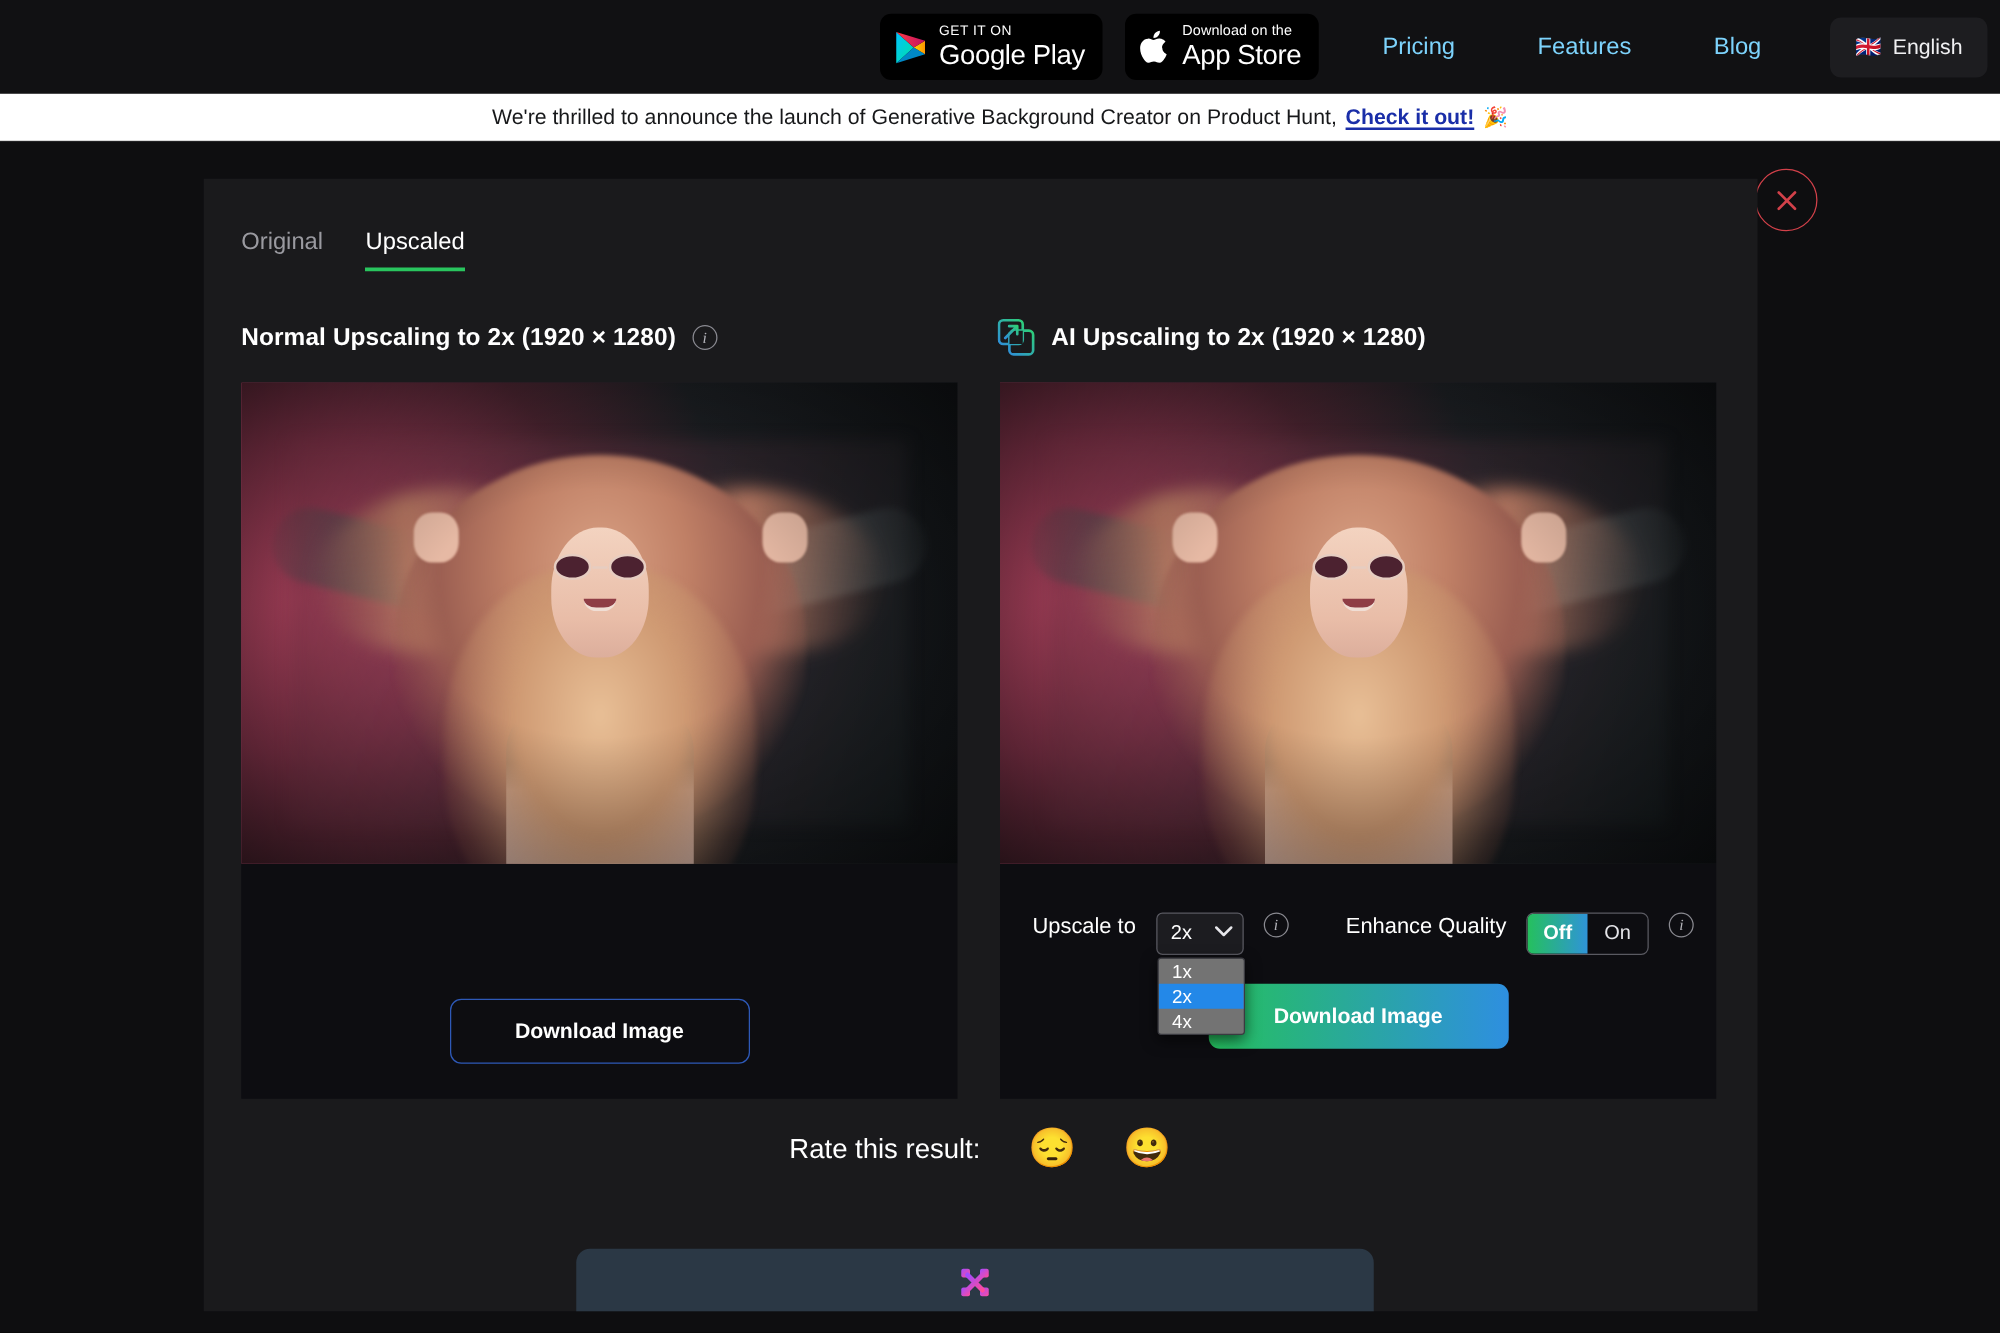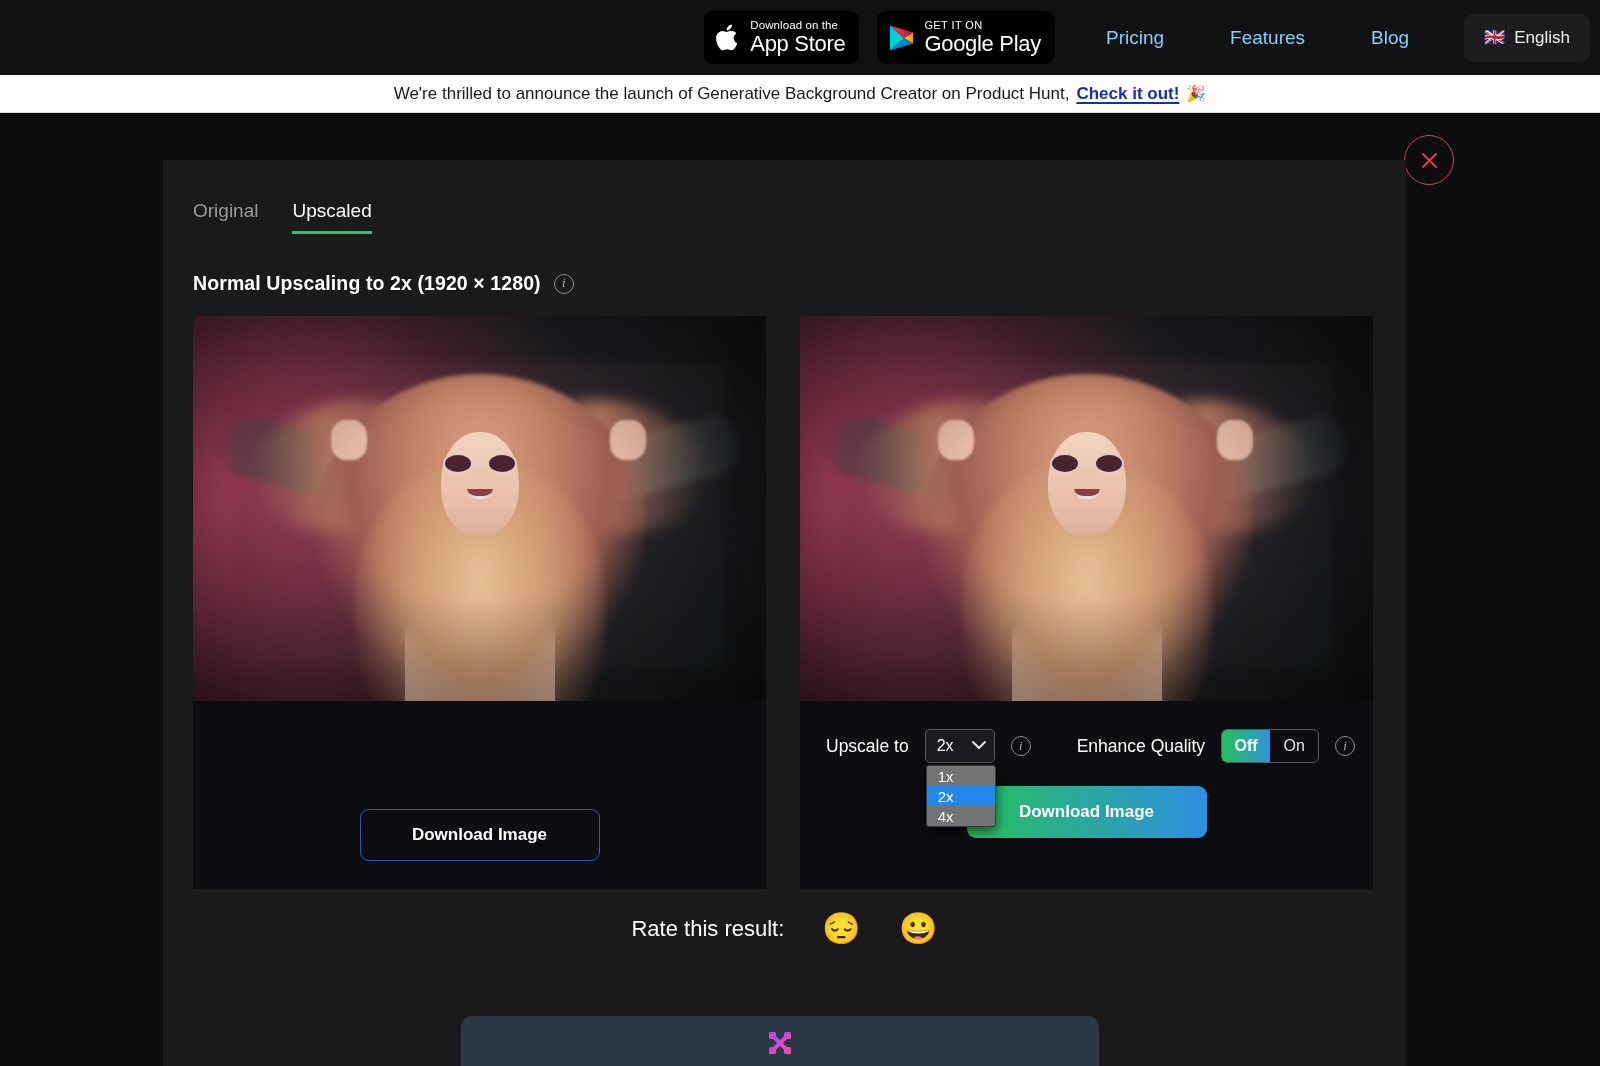--- a/index.html
+++ b/index.html
@@ -72,21 +72,21 @@
   .close-btn {
     position: absolute; top: 22px; right: 146px;
     width: 50px; height: 50px; border-radius: 50%;
     border: 1.7px solid #d2414a;
     display: flex; align-items: center; justify-content: center;
     cursor: pointer; background: transparent;
   }
   .close-btn svg { display: block; }
 
   .modal {
-    position: absolute; top: 47px; left: 163px;
+    position: absolute; top: 30px; left: 163px;
     width: 1243px; height: 906px;
     background: #1a1a1c;
   }
 
   
   .tabs { display: flex; gap: 34px; padding: 40px 0 0 30px; }
   .tab {
     font-size: 19px; color: #9a9aa0; cursor: pointer;
     padding-bottom: 9px; border-bottom: 3px solid transparent;
   }
@@ -193,22 +193,22 @@
           ; background: linear-gradient(270deg, rgba(70,78,80,.15), #4a5254 60%, #3e4647); }
   .hand {
     position: absolute; top: 27%; width: 36px; height: 40px; border-radius: 40%;
     background: #e6b9a4; filter: blur(1px);
   }
   .hand.l { left: 24%; }
   .hand.r { right: 21%; }
 
   
   .controls {
-    display: flex; align-items: center; gap: 16px;
-    padding: 28px 0 0 26px; position: relative;
+    display: flex; gap: 16px;
+    padding: 28px 0 0 26px; position: relative; margin-top: 11px;
   }
   .ctl-label { color: #ffffff; font-size: 17.5px; white-space: nowrap; }
 
   .select-box {
     width: 70px; height: 34px; background: #1c1c20;
     border: 1px solid #5a5a62; border-radius: 5px;
     display: flex; align-items: center; justify-content: space-between;
     padding: 0 7px 0 11px; cursor: pointer; position: relative;
   }
   .select-box .val { color: #ffffff; font-size: 16px; }
@@ -271,33 +271,20 @@
     background: #2b3845; border-radius: 11px 11px 0 0;
     display: flex; align-items: flex-start; justify-content: center;
     padding-top: 14px; overflow: hidden;
   }
   .promo .logo { width: 26px; height: 26px; display: block; }
 </style>
 </head>
 <body>
 
 <div class="topnav">
-
-  <div class="store-btn">
-    <span class="glyph">
-      <svg width="25" height="30" viewBox="0 0 25 30">
-        <path d="M17.6 15.4c0-3.3 2.7-4.9 2.8-5-1.5-2.2-3.9-2.5-4.7-2.6-2-.2-3.9 1.2-4.9 1.2-1 0-2.6-1.2-4.3-1.1-2.2.03-4.2 1.3-5.3 3.2-2.3 3.9-.6 9.7 1.6 12.9 1.1 1.6 2.4 3.3 4.1 3.2 1.6-.06 2.3-1 4.3-1 2 0 2.6 1 4.3 1 1.8-.03 2.9-1.6 4-3.2 1.3-1.8 1.8-3.6 1.8-3.7-.04-.02-3.5-1.3-3.5-5.3z" fill="#fff"></path>
-        <path d="M14.6 5.6c.9-1.1 1.5-2.6 1.3-4.1-1.3.05-2.9.86-3.8 1.95-.8.96-1.5 2.5-1.3 3.97 1.4.11 2.9-.72 3.8-1.82z" fill="#fff"></path>
-      </svg>
-    </span>
-    <span class="store-txt">
-      <span class="small small-apple">Download on the</span>
-      <span class="big">App Store</span>
-    </span>
-  </div>
 
   <div class="store-btn">
     <span class="glyph">
       <svg width="26" height="28" viewBox="0 0 26 28">
         <defs>
           <linearGradient id="gpA" x1="0" y1="0" x2="1" y2="1">
             <stop offset="0" stop-color="#00c3ff"></stop>
               <stop offset="1" stop-color="#00e2a0"></stop>
           </linearGradient>
           <linearGradient id="gpB" x1="0" y1="0" x2="1" y2="0">
@@ -314,20 +301,33 @@
         <path d="M1 1.5 L24 8.6 L15 14 Z" fill="url(#gpC)"></path>
         <path d="M1 26.5 L24 19.4 L15 14 Z" fill="#00a0e9" opacity="0.85"></path>
       </svg>
     </span>
     <span class="store-txt">
       <span class="small">GET IT ON</span>
       <span class="big">Google Play</span>
     </span>
   </div>
 
+  <div class="store-btn">
+    <span class="glyph">
+      <svg width="25" height="30" viewBox="0 0 25 30">
+        <path d="M17.6 15.4c0-3.3 2.7-4.9 2.8-5-1.5-2.2-3.9-2.5-4.7-2.6-2-.2-3.9 1.2-4.9 1.2-1 0-2.6-1.2-4.3-1.1-2.2.03-4.2 1.3-5.3 3.2-2.3 3.9-.6 9.7 1.6 12.9 1.1 1.6 2.4 3.3 4.1 3.2 1.6-.06 2.3-1 4.3-1 2 0 2.6 1 4.3 1 1.8-.03 2.9-1.6 4-3.2 1.3-1.8 1.8-3.6 1.8-3.7-.04-.02-3.5-1.3-3.5-5.3z" fill="#fff"></path>
+        <path d="M14.6 5.6c.9-1.1 1.5-2.6 1.3-4.1-1.3.05-2.9.86-3.8 1.95-.8.96-1.5 2.5-1.3 3.97 1.4.11 2.9-.72 3.8-1.82z" fill="#fff"></path>
+      </svg>
+    </span>
+    <span class="store-txt">
+      <span class="small small-apple">Download on the</span>
+      <span class="big">App Store</span>
+    </span>
+  </div>
+
   <a class="navlink">Pricing</a>
   <a class="navlink">Features</a>
   <a class="navlink">Blog</a>
 
   <div class="lang-pill">
     <span class="flag">🇬🇧</span>
     <span class="lbl">English</span>
   </div>
 </div>
 
@@ -351,20 +351,37 @@
 
     <div class="tabs">
       <div class="tab">Original</div>
       <div class="tab active">Upscaled</div>
     </div>
 
     <div class="headrow">
       <div class="headcell left">
         <h2>Normal Upscaling to 2x (1920 × 1280)</h2>
         <div class="info-icon">i</div>
+      </div>
+      <div class="headcell">
+        <span class="ai-icon">
+          <svg width="30" height="30" viewBox="0 0 30 30">
+            <defs>
+              <linearGradient id="aiG" x1="0" y1="1" x2="1" y2="0">
+                <stop offset="0" stop-color="#2f8fd8"></stop>
+                  <stop offset="1" stop-color="#2ecf77"></stop>
+              </linearGradient>
+            </defs>
+            <rect x="1.2" y="1.2" width="19" height="19" rx="3.4" fill="none" stroke="url(#aiG)" stroke-width="2.1"></rect>
+            <rect x="9.5" y="9.5" width="19" height="19" rx="3.4" fill="none" stroke="url(#aiG)" stroke-width="2.1"></rect>
+            <rect x="9.6" y="9.6" width="10.6" height="10.6" fill="#1a1a1c"></rect>
+            <path d="M6.2 15.4 L15.6 6 M9.3 5.9 L15.8 5.9 L15.8 12.4" fill="none" stroke="url(#aiG)" stroke-width="2.1" stroke-linecap="round" stroke-linejoin="round"></path>
+          </svg>
+        </span>
+        <h2>AI Upscaling to 2x (1920 × 1280)</h2>
       </div>
     </div>
 
     <div class="cards">
 
       <div class="card">
         <div class="photo">
           <div class="bg"></div>
             <div class="wall"></div>
           <div class="arm l"></div>

